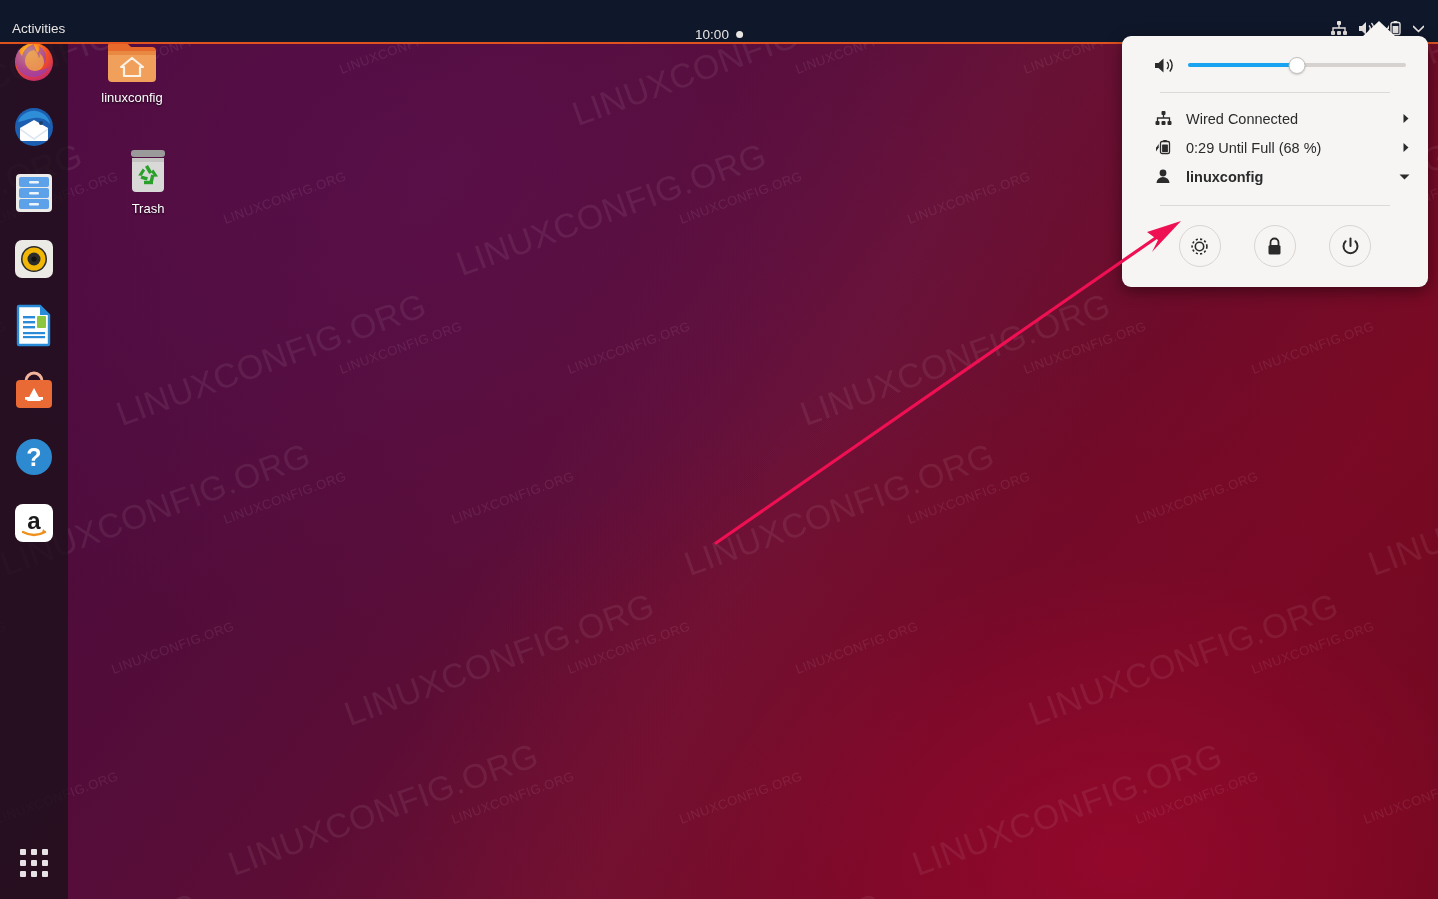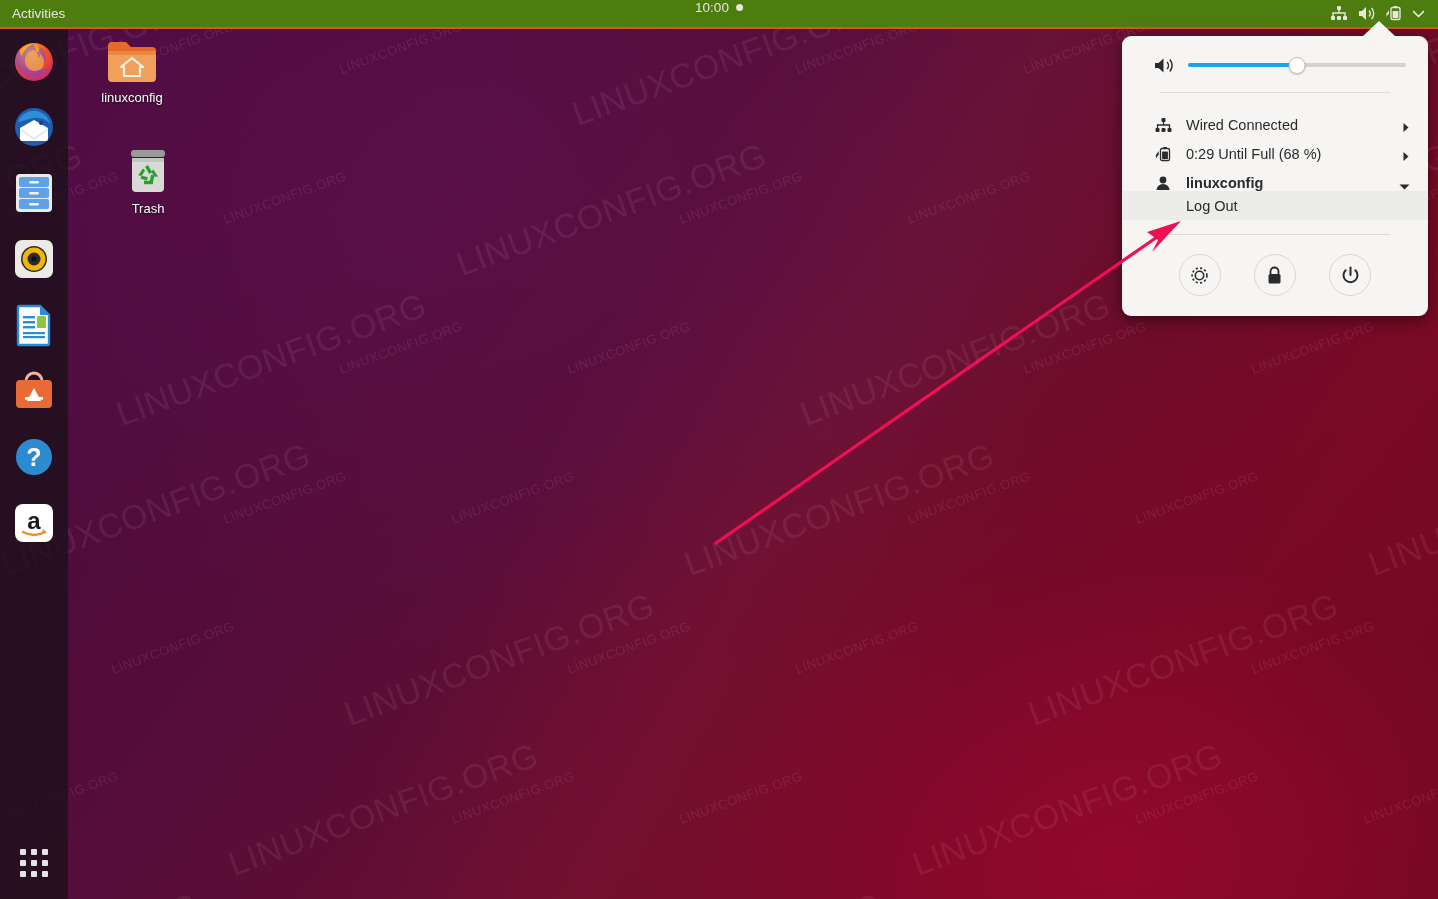--- a/index.html
+++ b/index.html
@@ -40,23 +40,23 @@
     font-weight:400;
     white-space:nowrap;
     transform:rotate(-20deg);
     letter-spacing:.5px;
   }
   .wm.small{ font-size:13px; }
   .wm.big{ font-size:34px; color:rgba(255,235,245,.075); }
 
   
   #topbar{
-    position:absolute; left:0; top:0; width:1438px; height:27px;
-    background:#4d7c0f;
-    display:flex; align-items:flex-start;
+    position:absolute; left:0; top:0; width:1438px; height:42px;
+    background:#0f172a;
+    display:flex; align-items:flex-end;
     z-index:40;
     font-size:13.5px;
     color:#e9e5e3;
   }
   #topbar:after{
     content:""; position:absolute; left:0; bottom:-2px; width:100%; height:2px;
     background:#e8561f; opacity:.95;
   }
   #activities{
     padding:0 10px 0 10px; margin-left:2px; height:27px;
@@ -139,21 +139,21 @@
     position:absolute; left:0; height:4px; border-radius:2px; background:#1aa3f0;
   }
   #slider-knob{
     position:absolute; width:17px; height:17px; border-radius:50%;
     background:#fff; border:1px solid #c2bfbd; box-shadow:0 1px 2px rgba(0,0,0,.18);
     transform:translateX(-50%);
   }
   .menu-sep{ height:1px; background:#dcd9d6; margin:14px 38px 11px 38px; }
 
   .menu-row{
-    display:flex; align-items:flex-end;
+    display:flex; align-items:center;
     height:29px; padding:0 18px 0 32px;
     cursor:pointer; gap:14px;
   }
   .menu-row .mi-icon{ width:18px; display:flex; justify-content:center; flex:none; }
   .menu-row .mi-label{ flex:1; }
   .menu-row .mi-arrow{ flex:none; color:#3a3a3a; display:flex; align-items:center; }
   #user-row .mi-label{ font-weight:bold; }
 
   .sub-item{
     height:29px; display:flex; align-items:center;
@@ -458,23 +458,20 @@
       </svg>
     </span>
     <span class="mi-label">linuxconfig</span>
     <span class="mi-arrow">
       <svg width="11" height="8" viewBox="0 0 11 8">
           <path d="M0.5 1.5 L5.5 6.5 L10.5 1.5 Z" fill="#2b2b2b"></path>
         </svg>
     </span>
   </div>
 
-  <div class="sub-item" id="item-logout">
-    <span>Log Out</span>
-  </div>
 
   <div class="menu-sep"></div>
 
   <div id="action-row">
     <div class="circle-btn">
       <svg width="21" height="21" viewBox="0 0 21 21">
         <g fill="none" stroke="#2b2b2b" stroke-width="1.6">
           <circle cx="10.5" cy="10.5" r="4.2"></circle>
           <circle cx="10.5" cy="10.5" r="7.4" stroke-dasharray="2.2 2.2"></circle>
         </g>

